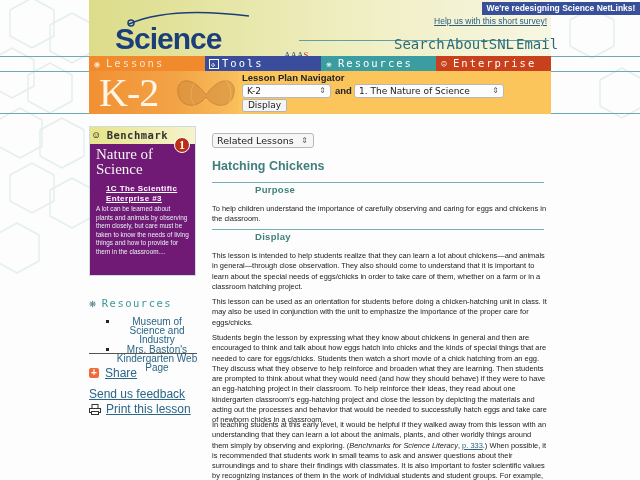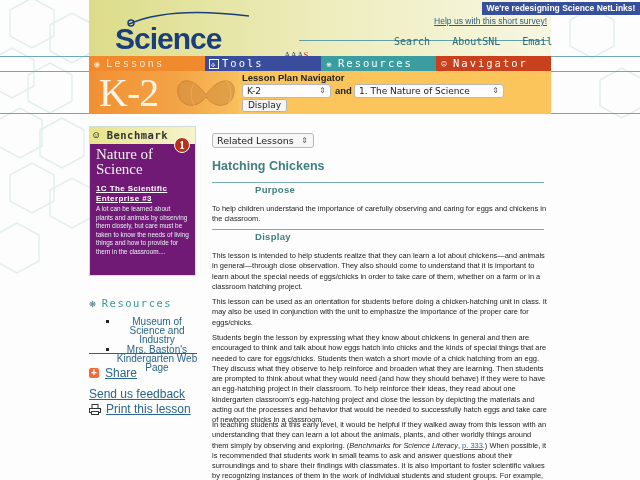--- a/index.html
+++ b/index.html
@@ -38,22 +38,22 @@
   .redesign {
     position: absolute; left: 393px; top: 2px; width: 158px; height: 13px;
     background: #38509a; color: #fff; font-size: 8.5px; font-weight: bold;
     text-align: center; line-height: 13px;
   }
   .survey {
     position: absolute; right: 4px; top: 16px; font-size: 8.5px; color: #2a5e7e;
     text-decoration: underline;
   }
   .topnav {
-    position: absolute; left: 305px; top: 36px; display: flex; gap: 22px;
-    font-family: "DejaVu Sans Mono", monospace; font-size: 10px; color: #2b6a76;
+    position: absolute; left: 305px; top: 36px; display: flex; gap: 2px;
+    font-family: "DejaVu Sans Mono", monospace; font-size: 14px; color: #2b6a76;
   }
   .topnav span { cursor: pointer; }
 
   
   .tabs { position: absolute; left: 89px; top: 56px; width: 462px; height: 15px; display: flex; }
   .tab {
     height: 15px; line-height: 15px; font-family: "DejaVu Sans Mono", monospace;
     font-size: 10.5px; letter-spacing: 2px; color: #fff; padding-left: 4px;
     display: flex; align-items: center; gap: 3px;
   }
@@ -110,21 +110,21 @@
   .bench-badge {
     position: absolute; right: 5px; top: 10px; width: 16px; height: 16px; border-radius: 50%;
     background: #b83018; border: 1px solid #fff; color: #fff; font-family: "Liberation Serif", serif;
     font-weight: bold; font-size: 12px; text-align: center; line-height: 14px;
   }
   .bench-title {
     padding: 3px 6px 0 6px; font-family: "Liberation Serif", serif; font-size: 15px;
     line-height: 15px; color: #f2f7f2;
   }
   .bench-link {
-    padding: 7px 6px 0 6px; font-size: 8px; font-weight: bold; letter-spacing: 0.4px;
+    padding: 7px 6px 0 16px; font-size: 8px; font-weight: bold; letter-spacing: 0.4px;
     color: #fff; text-decoration: underline; line-height: 10px;
   }
   .bench-desc { padding: 1px 6px 0 6px; font-size: 6.4px; color: #e6f2f2; line-height: 8.5px; }
 
   .res-head {
     position: absolute; left: 89px; top: 296px; display: flex; align-items: center; gap: 4px;
     font-family: "DejaVu Sans Mono", monospace; font-size: 10.5px; letter-spacing: 1.5px; color: #3b9898;
   }
   .res-list { position: absolute; left: 104px; top: 317px; width: 95px; list-style: none; }
   .res-list li {
@@ -214,21 +214,21 @@
   <div class="tab tab-tools">
     <span class="tab-icon ic-box">✣</span>
     <span>Tools</span>
   </div>
   <div class="tab tab-resources">
     <span class="tab-icon">❋</span>
     <span>Resources</span>
   </div>
   <div class="tab tab-benchmarks">
     <span class="tab-icon">☺</span>
-    <span>Navigator</span>
+    <span>Enterprise</span>
   </div>
 </div>
 
 <div class="navband">
   <div class="k2block">
     <span class="k2">K-2</span>
     <svg class="butterfly" width="70" height="42" viewBox="0 0 70 42">
       <path d="M35,22 C20,0 2,6 8,24 C12,34 26,36 35,24 C44,36 58,34 62,24 C68,6 50,0 35,22 Z" fill="#d08a3a" stroke="#a8692a" stroke-width="1"></path>
       <circle cx="40" cy="21" r="20" fill="none" stroke="#e8b063" stroke-width="0.8"></circle>
     </svg>

